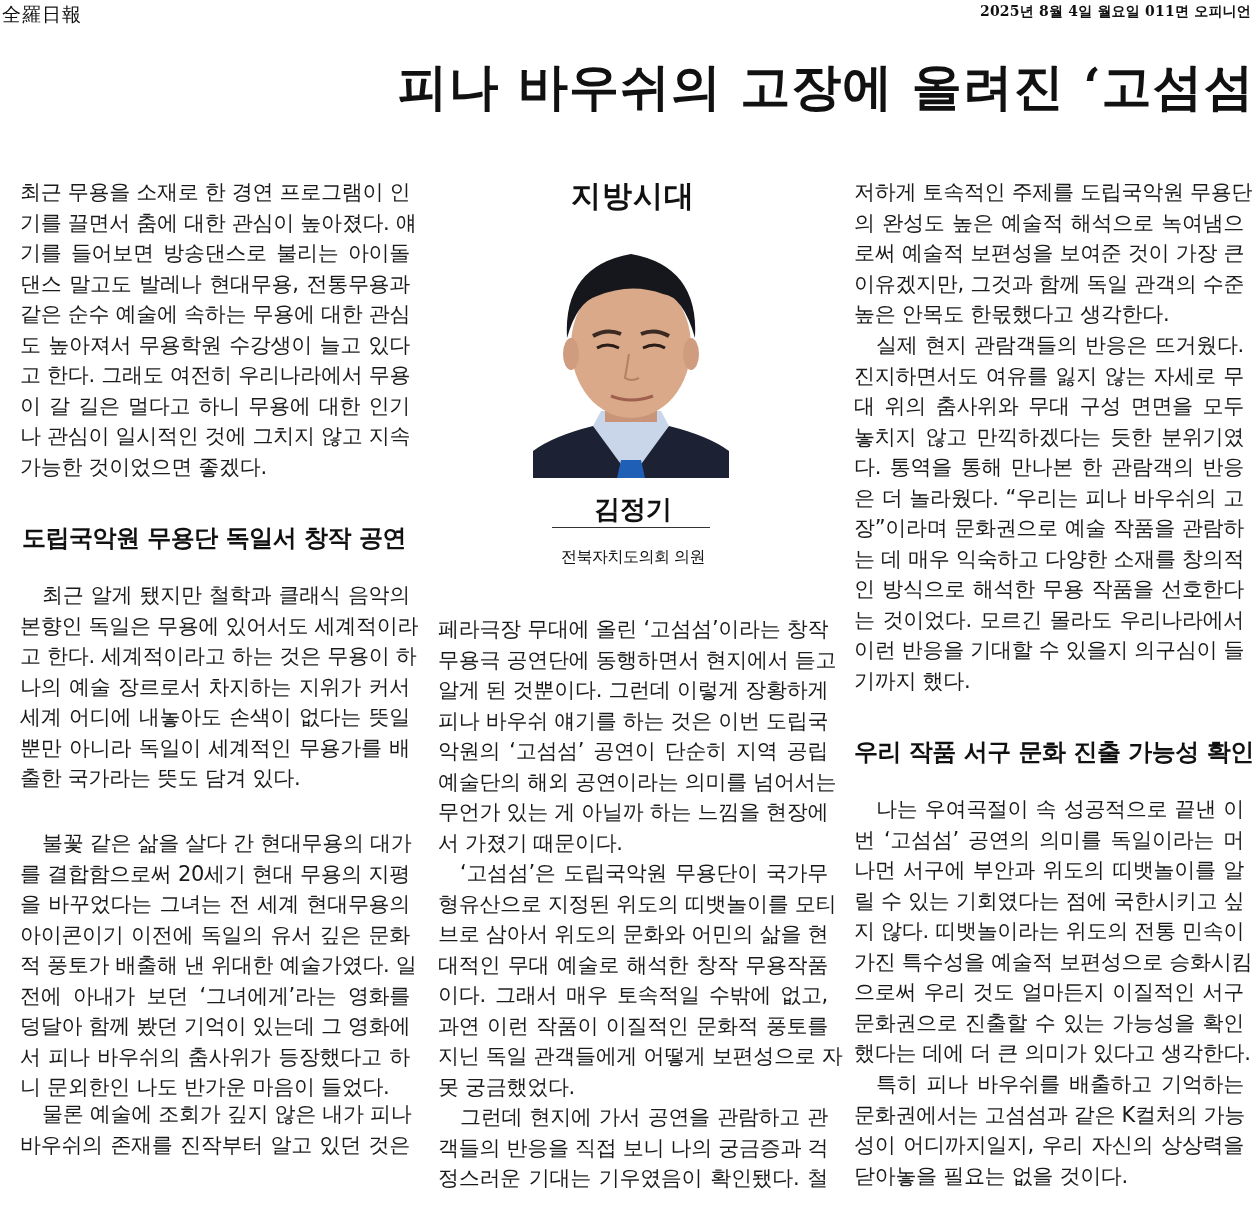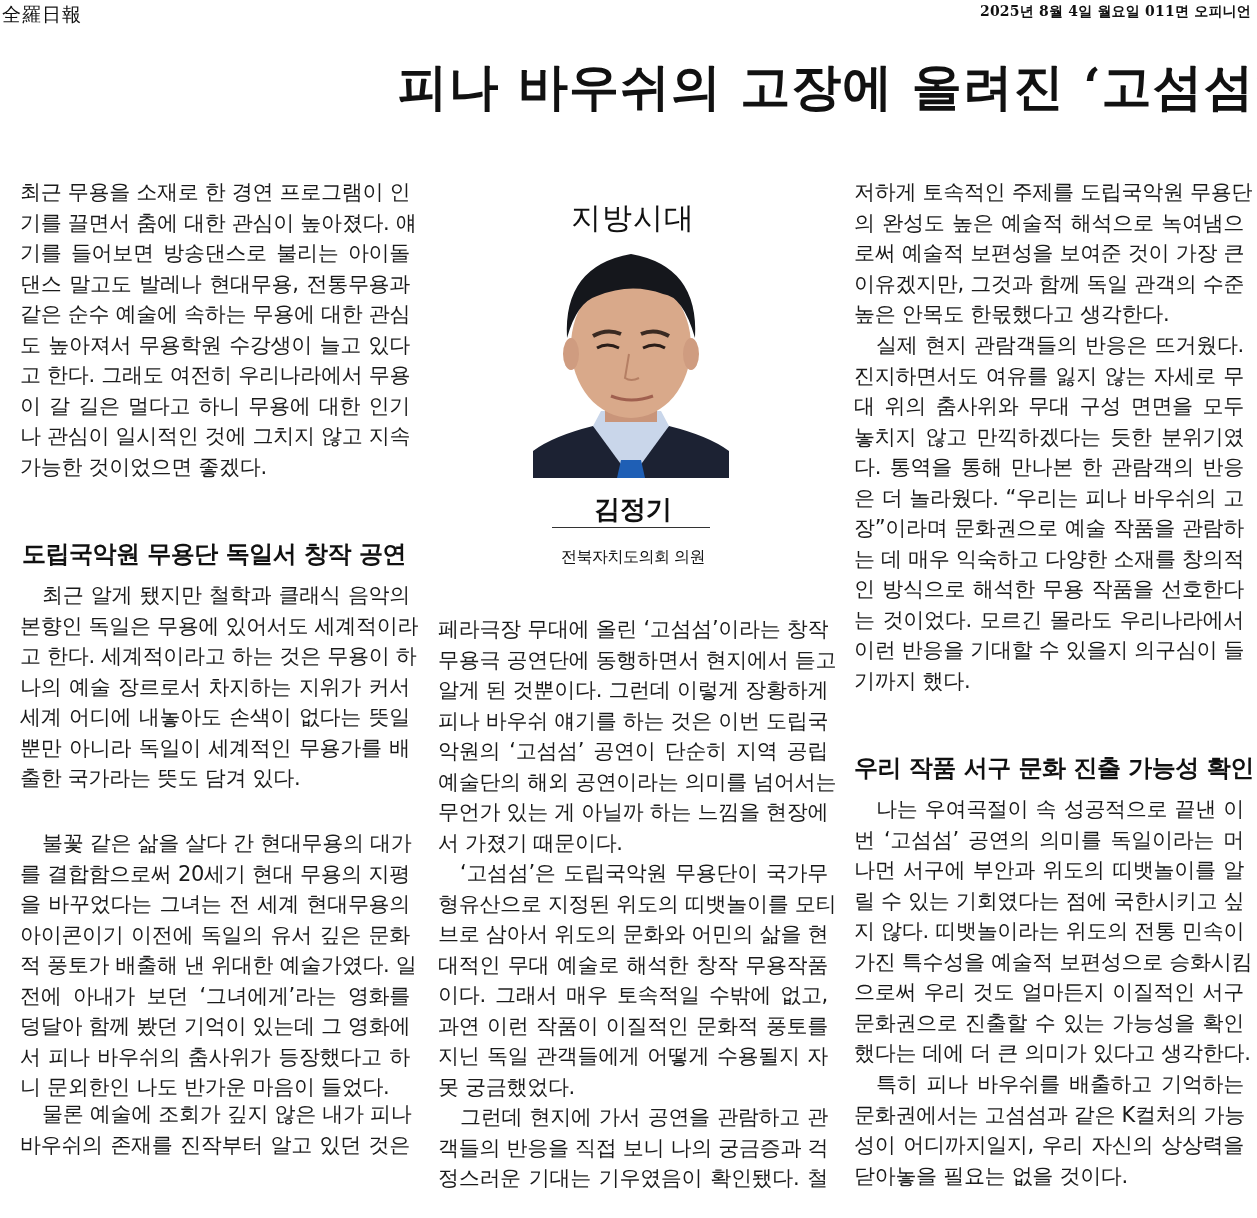--- a/index.html
+++ b/index.html
@@ -23,26 +23,26 @@
 
   .p {
     position: absolute; font-size: 21px; line-height: 30.5px; text-align: justify; text-align-last: left;
     color: #1a1a1a; letter-spacing: -0.3px; word-break: keep-all;
   }
   .p .line { display: block; white-space: nowrap; text-align-last: justify; }
   .p .line.last { text-align-last: left; }
   .indent { padding-left: 22px; }
 
   .subhead {
-    position: absolute; font-weight: bold; font-size: 24px; color: #111; letter-spacing: -0.5px; white-space: nowrap; margin-top: 16px;
+    position: absolute; font-weight: bold; font-size: 24px; color: #111; letter-spacing: -0.5px; white-space: nowrap;
   }
 
   .series-title {
     position: absolute; left: 438px; width: 390px; top: 176px; text-align: center;
-    font-weight: normal; font-size: 30px; color: #111; letter-spacing: 1px; margin-top: 22px;
+    font-weight: bold; font-size: 30px; color: #111; letter-spacing: 1px;
   }
   .portrait {
     position: absolute; left: 533px; top: 246px; width: 196px; height: 232px; overflow: hidden; background: #fff;
   }
   .author-name {
     position: absolute; left: 438px; width: 390px; top: 492px; text-align: center;
     font-size: 26px; font-weight: bold; color: #111;
   }
   .author-rule {
     position: absolute; left: 552px; top: 527px; width: 158px; height: 1px; background: #333;
@@ -147,21 +147,21 @@
     <span class="line">무언가 있는 게 아닐까 하는 느낌을 현장에</span>
     <span class="line last">서 가졌기 때문이다.</span>
   </div>
 <div class="p" style="top:858px; left:438px; width:390px;">
     <span class="line indent">‘고섬섬’은 도립국악원 무용단이 국가무</span>
     <span class="line">형유산으로 지정된 위도의 띠뱃놀이를 모티</span>
     <span class="line">브로 삼아서 위도의 문화와 어민의 삶을 현</span>
     <span class="line">대적인 무대 예술로 해석한 창작 무용작품</span>
     <span class="line">이다. 그래서 매우 토속적일 수밖에 없고,</span>
     <span class="line">과연 이런 작품이 이질적인 문화적 풍토를</span>
-    <span class="line">지닌 독일 관객들에게 어떻게 수용될지 자</span>
+    <span class="line">지닌 독일 관객들에게 어떻게 보편성으로 자</span>
     <span class="line last">못 궁금했었다.</span>
   </div>
 <div class="p" style="top:1102px; left:438px; width:390px;">
     <span class="line indent">그런데 현지에 가서 공연을 관람하고 관</span>
     <span class="line">객들의 반응을 직접 보니 나의 궁금증과 걱</span>
     <span class="line">정스러운 기대는 기우였음이 확인됐다. 철</span>
   </div>
 
 <div class="p" style="top:177px; left:854px; width:390px;">
     <span class="line">저하게 토속적인 주제를 도립국악원 무용단</span>

